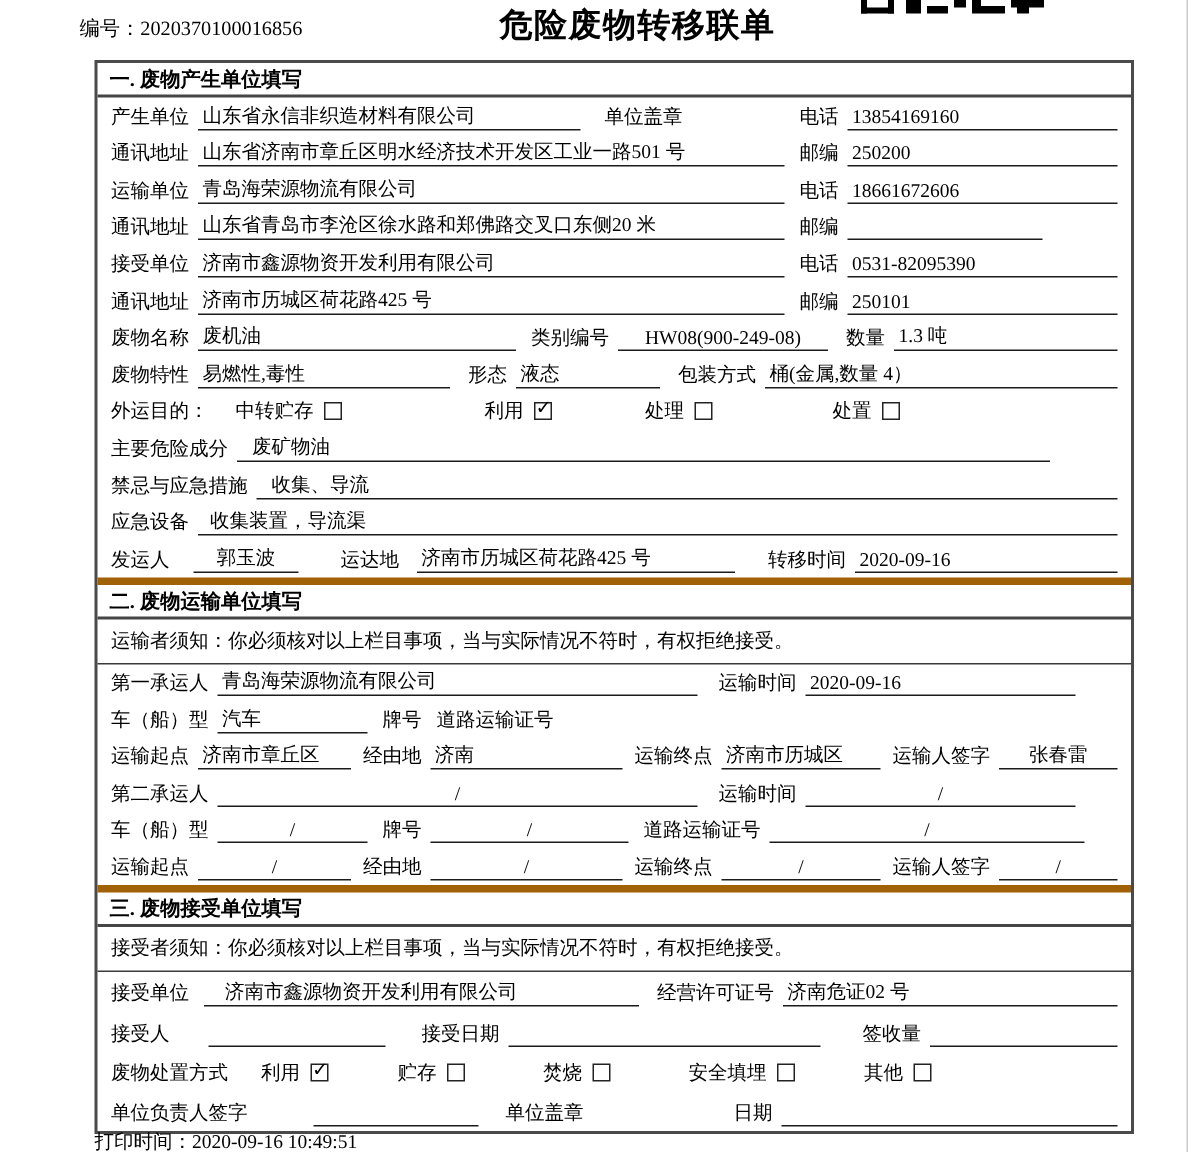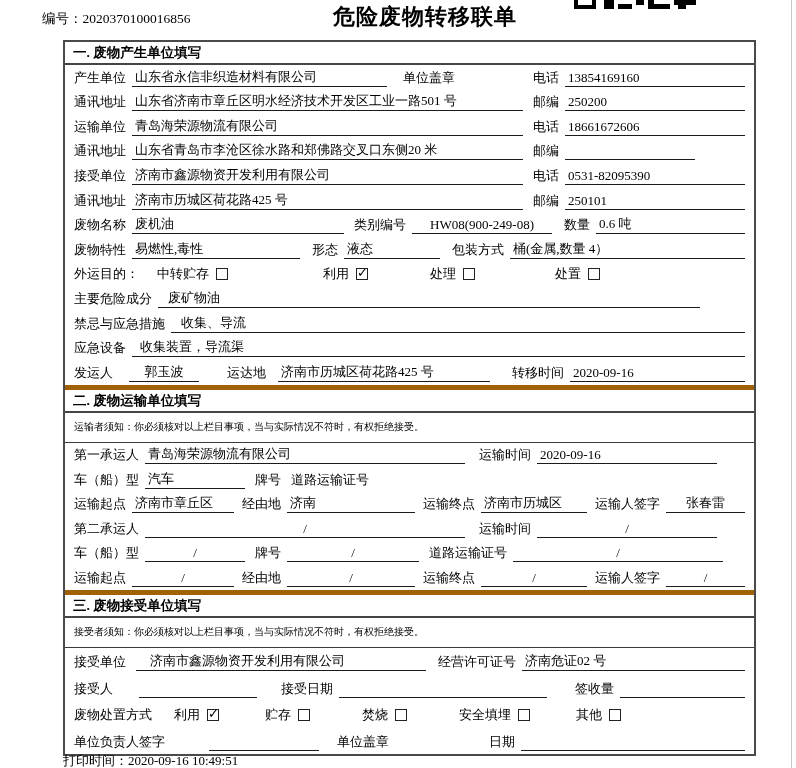--- a/index.html
+++ b/index.html
@@ -1,32 +1,32 @@
 <!DOCTYPE html>
 <html><head>
 <meta charset="utf-8">
 <style>
   html,body{margin:0;padding:0;background:#fff;}
   .page{position:relative;width:796px;height:768px;background:#ffffff;overflow:hidden;
         font-family:"Liberation Serif","DejaVu Serif",serif;color:#000;}
   
-  .doc-no{position:absolute;left:42px;top:10px;font-size:13.5px;white-space:nowrap;}
+  .doc-no{position:absolute;left:53px;top:10px;font-size:13.5px;white-space:nowrap;}
   .doc-title{position:absolute;left:333px;top:2px;font-size:22px;font-weight:bold;letter-spacing:1px;white-space:nowrap;}
   .qr{position:absolute;left:574px;top:0;width:122px;height:10px;}
   .scan-edge{position:absolute;left:791px;top:0;width:1px;height:768px;background:#c9c9c9;}
   
   .form{position:absolute;left:63px;top:40px;width:693px;border:2px solid #4a4a4a;box-sizing:border-box;background:#fff;}
   .sec-h{height:21px;line-height:21px;padding:0 8px;font-size:13.5px;font-weight:bold;
          border-bottom:2px solid #454545;box-sizing:content-box;}
   .sec-h.mid{border-top:5px solid #a16207;}
   .row{display:flex;align-items:flex-end;padding:0 9px 3px 9px;box-sizing:border-box;font-size:13px;}
   .s1 .row{height:24.6px;align-items:flex-end;}
   .s2 .row{height:24.5px;}
   .s3 .row{height:26.5px;}
-  .notice{height:30px;display:flex;align-items:center;padding:0 9px;font-size:10px;
+  .notice{height:30px;display:flex;align-items:center;padding:0 9px;font-size:13px;
           border-bottom:1.5px solid #3a3a3a;box-sizing:border-box;}
   .l{white-space:nowrap;flex:0 0 auto;}
   .v{border-bottom:1px solid #1b1b1b;margin-left:6px;padding:0 3px;white-space:nowrap;
      flex:0 0 auto;box-sizing:border-box;min-height:15px;}
   .v.f1{flex:1 1 auto;}
   .v.ctr{text-align:center;}
   .rc{margin-left:auto;width:212px;display:flex;align-items:flex-end;flex:0 0 auto;}
   .opt{display:inline-flex;align-items:center;white-space:nowrap;}
   .cb{width:12px;height:12px;border:1.3px solid #222;display:inline-block;margin-left:7px;
       position:relative;box-sizing:border-box;background:#fff;}
@@ -116,21 +116,21 @@
           <span class="v f1">250101</span>
         </span>
       </div>
 
       <div class="row">
         <span class="l">废物名称</span>
         <span class="v" style="width:212px">废机油</span>
         <span class="l" style="margin-left:10px">类别编号</span>
         <span class="v" style="width:140px;text-align:center">HW08(900-249-08)</span>
         <span class="l" style="margin-left:12px">数量</span>
-        <span class="v f1">0.6 吨</span>
+        <span class="v f1">1.3 吨</span>
       </div>
 
       <div class="row">
         <span class="l">废物特性</span>
         <span class="v" style="width:168px">易燃性,毒性</span>
         <span class="l" style="margin-left:12px">形态</span>
         <span class="v" style="width:96px">液态</span>
         <span class="l" style="margin-left:12px">包装方式</span>
         <span class="v f1">桶(金属,数量 4）</span>
       </div>

